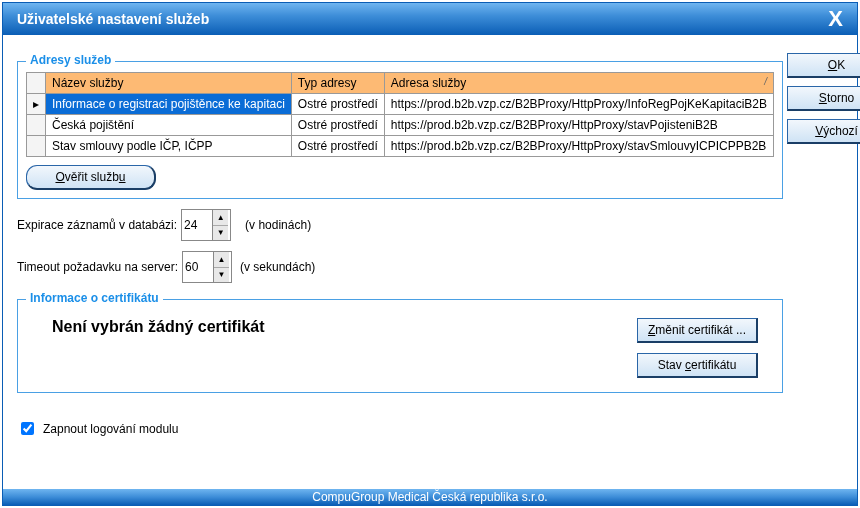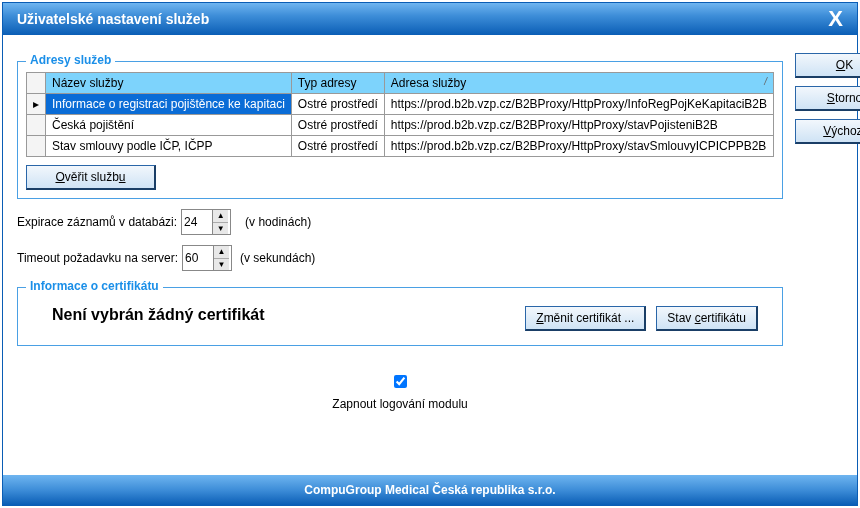--- a/index.html
+++ b/index.html
@@ -19,21 +19,21 @@
   .titlebar {
     height: 32px;
     background: linear-gradient(to bottom, #6fb5f0 0%, #3d8dd8 40%, #0a5db5 100%);
     color: #fff;
     display: flex; align-items: center; justify-content: space-between;
     padding: 0 14px;
   }
   .titlebar .title { font-weight: bold; font-size: 14px; text-align: center; }
   .titlebar .close { font-size: 22px; font-weight: bold; cursor: pointer; line-height: 1; }
   .body {
-    flex: 1; display: flex; padding: 18px 14px 4px 14px; gap: 12px;
+    flex: 1; display: flex; padding: 18px 14px 4px 14px; gap: 4px;
   }
   .main { flex: 1; display: flex; flex-direction: column; }
   .right { width: 112px; display: flex; flex-direction: column; gap: 8px; }
 
   .group {
     border: 1px solid #4aa0e4;
     position: relative;
     padding: 10px 8px 8px 8px;
     margin-top: 8px;
   }
@@ -55,66 +55,66 @@
   }
   table.grid th, table.grid td {
     border: 1px solid #999;
     padding: 3px 6px;
     text-align: left;
     background: #fff;
     white-space: nowrap;
     overflow: hidden;
   }
   table.grid th {
-    background: #7dd3fc;
+    background: #fdba74;
     font-weight: normal;
   }
   .rowhead { width: 26px; background: #f4f4f4 !important; text-align: center; }
   .selected-cell { background: #0a6cd6 !important; color: #fff; }
   .row-pointer { font-size: 12px; }
 
   .btn {
     display: inline-block;
     border: 1px solid #2a66a8;
     border-right: 2px solid #1a3e66;
     border-bottom: 2px solid #1a3e66;
     background: linear-gradient(to bottom, #f2f7fc, #cfe3f5);
     padding: 4px 10px;
     font-size: 12px;
     text-align: center;
     min-width: 100px;
     cursor: pointer;
   }
   .btn .mn { text-decoration: underline; }
-  .btn-small { min-width: 130px; }
+  .btn-small { min-width: 130px; border-radius: 11px; }
 
   .form-row { display: flex; align-items: center; gap: 4px; margin-top: 10px; font-size: 12px; }
   .spinner {
     display: inline-flex; align-items: stretch;
-    border: 1px solid #888; height: 26px; width: 50px;
+    border: 1px solid #888; height: 32px; width: 50px;
     background: #fff;
   }
   .spinner input {
     border: none; width: 30px; font-size: 12px; padding: 0 2px; text-align: left;
   }
   .spinner .arrows { display: flex; flex-direction: column; border-left: 1px solid #888; width: 16px; }
   .spinner .arrow { flex:1; display:flex; align-items:center; justify-content:center; font-size:8px; background:#e8e8e8; border-bottom:1px solid #aaa; cursor:pointer; }
   .spinner .arrow:last-child { border-bottom:none; }
 
   .cert-box { padding: 8px 6px 6px 6px; display:flex; justify-content:space-between; align-items:flex-start; }
   .cert-text { font-weight: bold; font-size: 16px; padding-left: 20px; }
-  .cert-btns { display:flex; flex-direction:row; gap:10px; padding-right: 10px; }
-
-  .checkbox-row { display:flex; align-items:center; gap:6px; margin-top: 26px; font-size:12px;flex-direction:column; }
+  .cert-btns { display:flex; flex-direction:column; gap:10px; padding-right: 10px; }
+
+  .checkbox-row { display:flex; align-items:center; gap:6px; margin-top: 26px; font-size:12px; }
   .checkbox { width:13px; height:13px; }
 
   .footer {
-    height: 30px;
+    height: 16px;
     background: linear-gradient(to bottom, #6fb5f0 0%, #3d8dd8 50%, #0a5db5 100%);
-    color:#fff; font-weight:bold; font-size:12px;
+    color:#fff; font-weight:normal; font-size:12px;
     display:flex; align-items:center; justify-content:center;
   }
 
   .col-addr { width: 352px; }
   table.grid th.addr-head { position: relative; margin-left: 47px; }
   .head-mark { position:absolute; right:6px; top:3px; font-style:italic; color:#666; font-size:10px; }
   .col-type { width: 90px; }
   .col-name { width: auto; }
 </style>
 </head>

